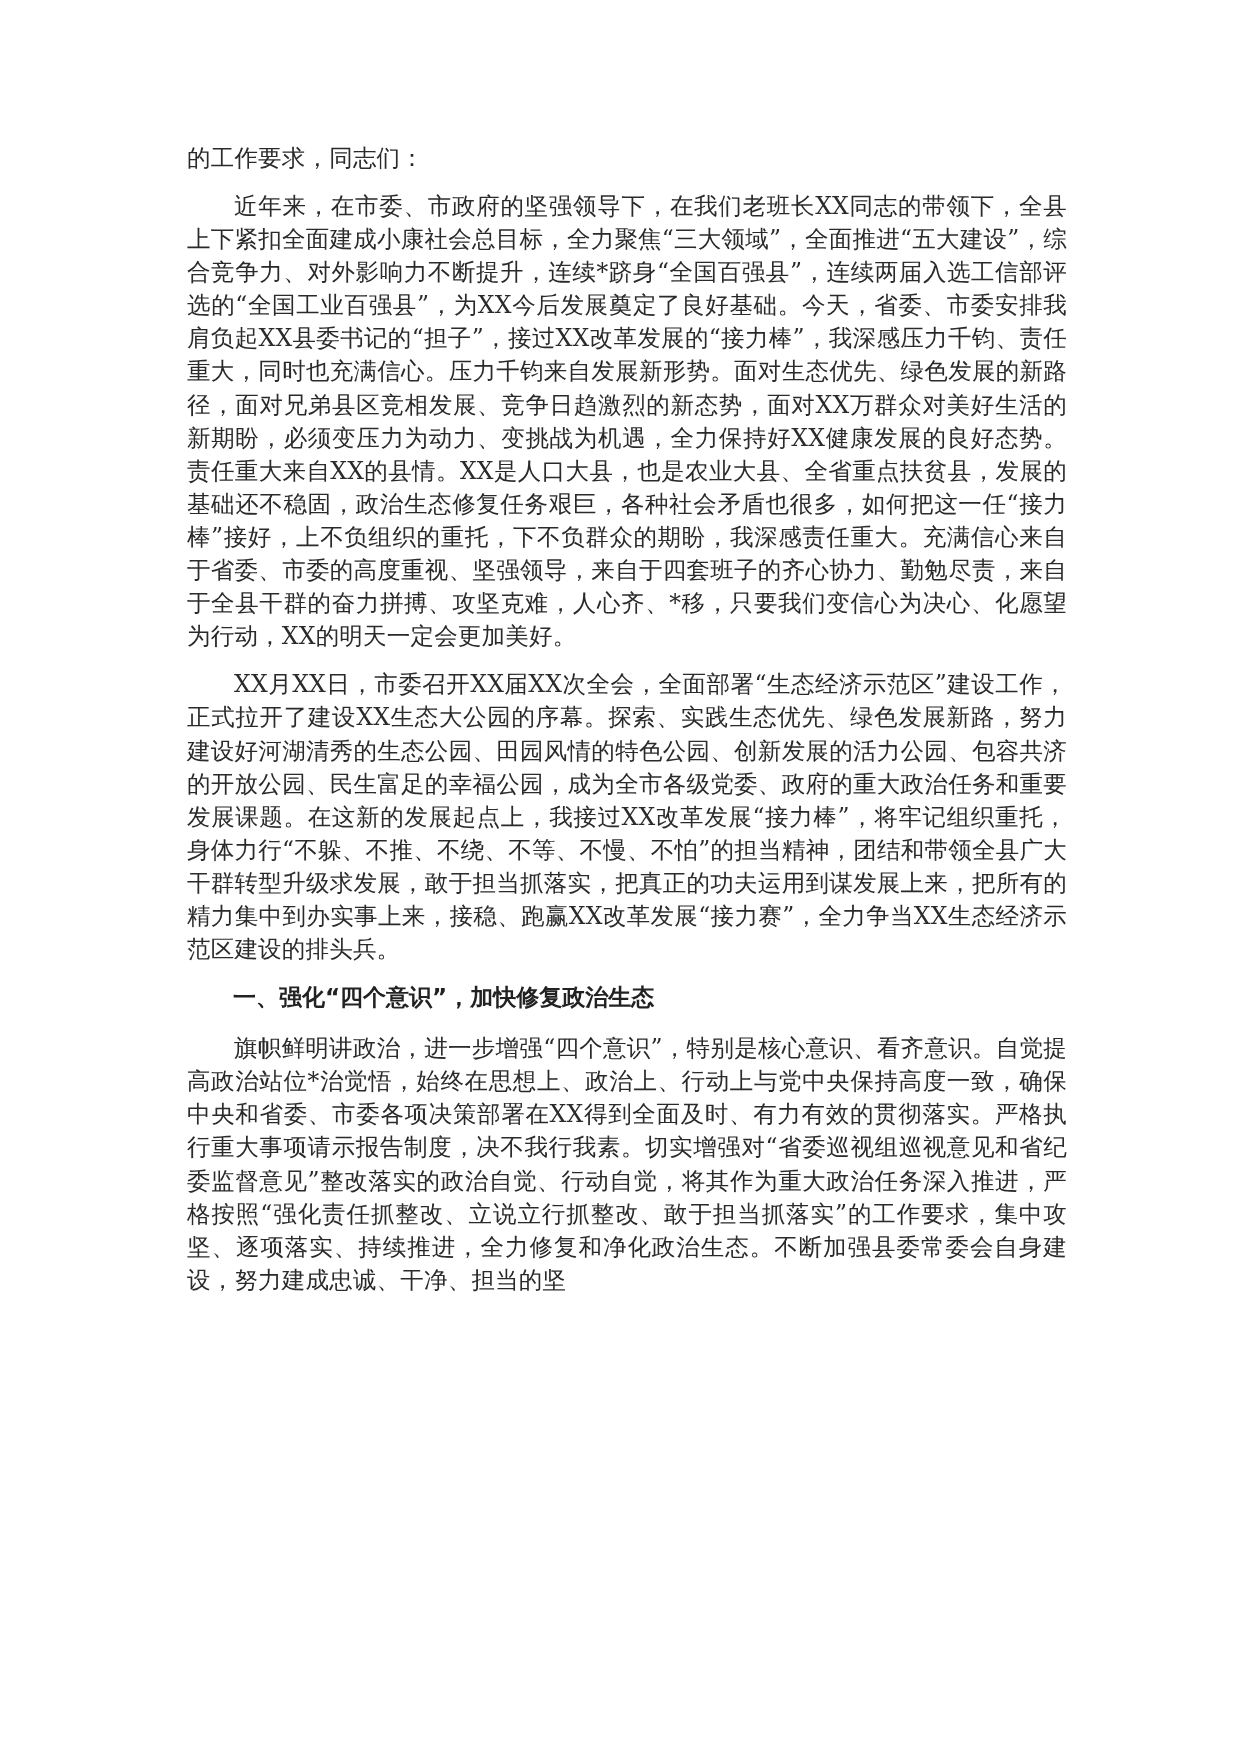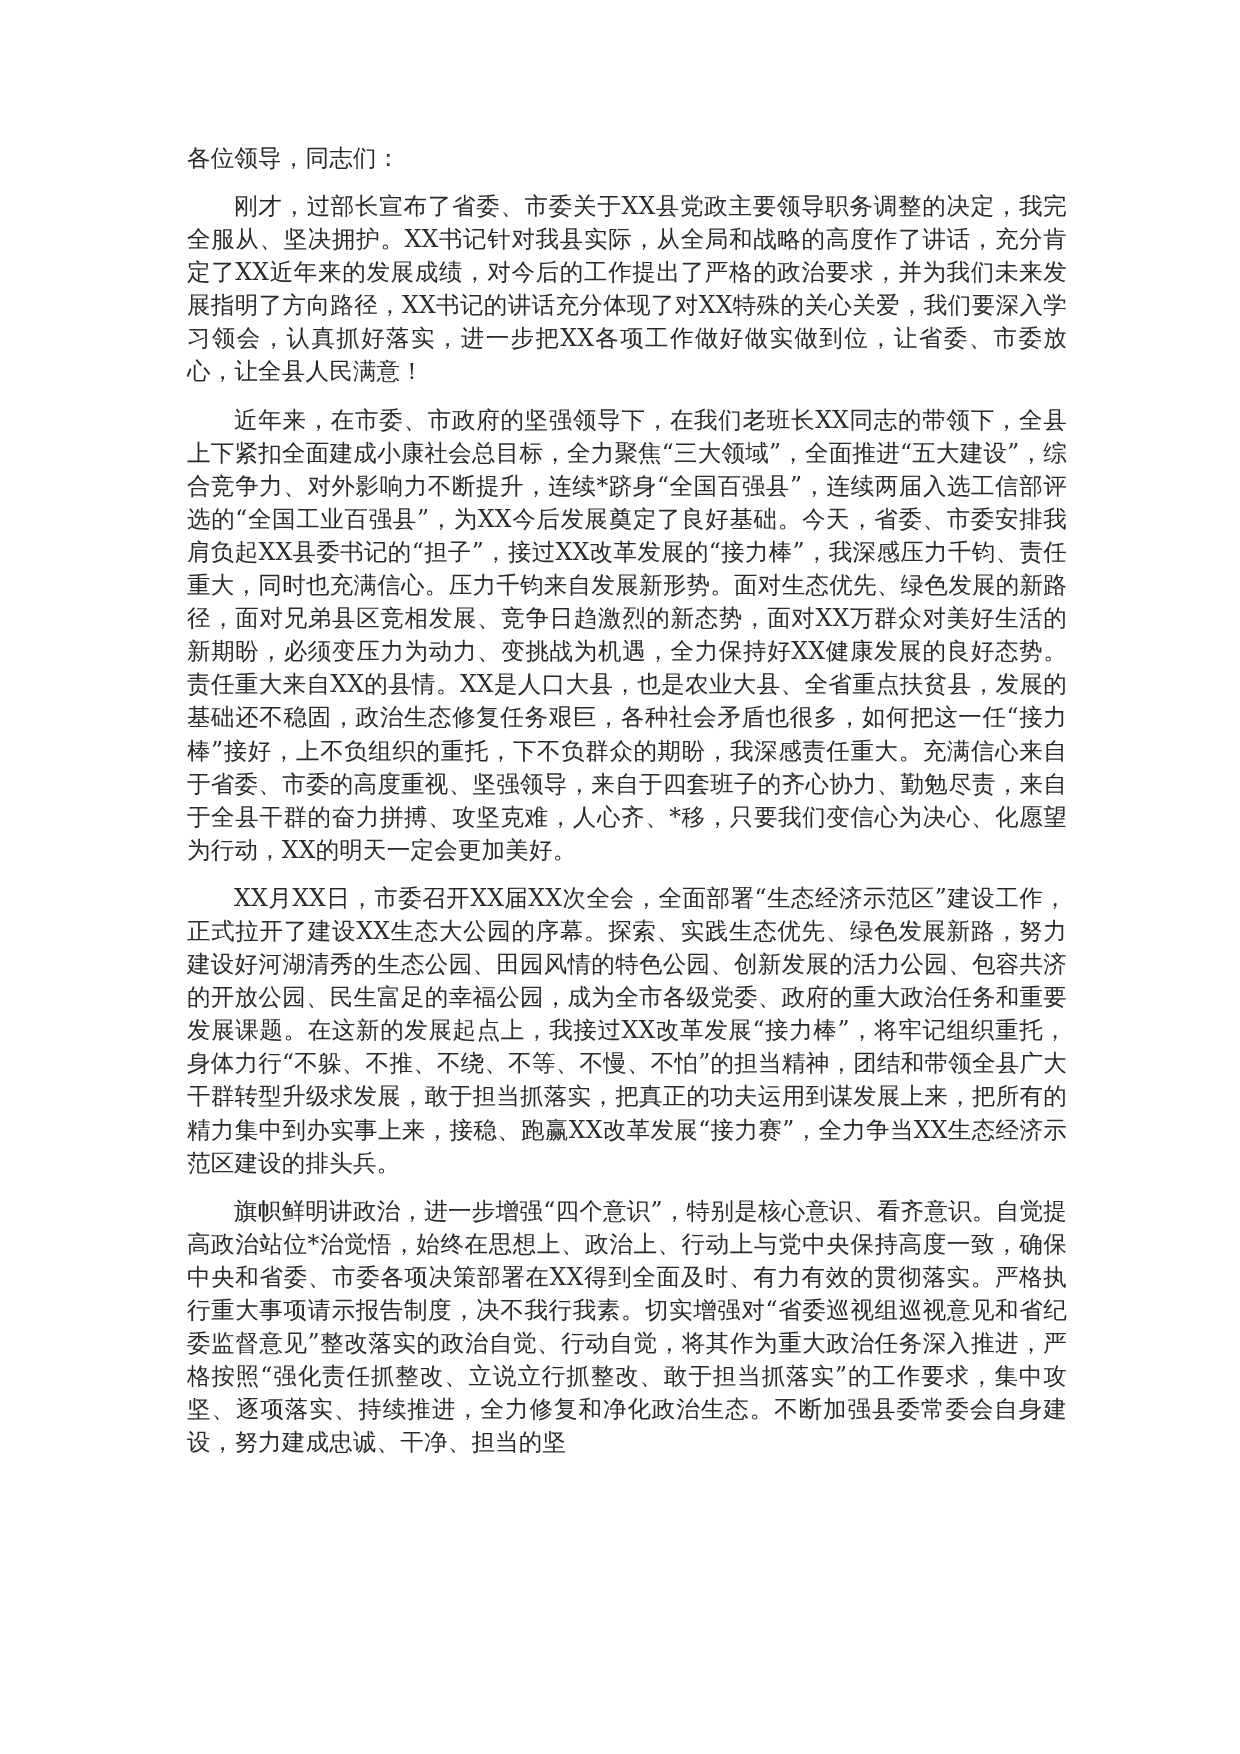--- a/index.html
+++ b/index.html
@@ -44,18 +44,18 @@
       line-height: 33px;
       margin: 0 0 18px 0;
       text-indent: 2em;
       color: #222;
     }
   </style>
 </head>
 <body>
 
 <div class="page">
-  <p class="salutation">各位领导，同志们：</p>
-  <p class="para">刚才，过部长宣布了省委、市委关于XX县党政主要领导职务调整的决定，我完全服从、坚决拥护。XX书记针对我县实际，从全局和战略的高度作了讲话，充分肯定了XX近年来的发展成绩，对今后的工作提出了严格的政治要求，并为我们未来发展指明了方向路径，XX书记的讲话充分体现了对XX特殊的关心关爱，我们要深入学习领会，认真抓好落实，进一步把XX各项工作做好做实做到位，让省委、市委放心，让全县人民满意！</p>
+  <p class="salutation">的工作要求，同志们：</p>
   <p class="para">近年来，在市委、市政府的坚强领导下，在我们老班长XX同志的带领下，全县上下紧扣全面建成小康社会总目标，全力聚焦“三大领域”，全面推进“五大建设”，综合竞争力、对外影响力不断提升，连续*跻身“全国百强县”，连续两届入选工信部评选的“全国工业百强县”，为XX今后发展奠定了良好基础。今天，省委、市委安排我肩负起XX县委书记的“担子”，接过XX改革发展的“接力棒”，我深感压力千钧、责任重大，同时也充满信心。压力千钧来自发展新形势。面对生态优先、绿色发展的新路径，面对兄弟县区竞相发展、竞争日趋激烈的新态势，面对XX万群众对美好生活的新期盼，必须变压力为动力、变挑战为机遇，全力保持好XX健康发展的良好态势。责任重大来自XX的县情。XX是人口大县，也是农业大县、全省重点扶贫县，发展的基础还不稳固，政治生态修复任务艰巨，各种社会矛盾也很多，如何把这一任“接力棒”接好，上不负组织的重托，下不负群众的期盼，我深感责任重大。充满信心来自于省委、市委的高度重视、坚强领导，来自于四套班子的齐心协力、勤勉尽责，来自于全县干群的奋力拼搏、攻坚克难，人心齐、*移，只要我们变信心为决心、化愿望为行动，XX的明天一定会更加美好。</p>
   <p class="para">XX月XX日，市委召开XX届XX次全会，全面部署“生态经济示范区”建设工作，正式拉开了建设XX生态大公园的序幕。探索、实践生态优先、绿色发展新路，努力建设好河湖清秀的生态公园、田园风情的特色公园、创新发展的活力公园、包容共济的开放公园、民生富足的幸福公园，成为全市各级党委、政府的重大政治任务和重要发展课题。在这新的发展起点上，我接过XX改革发展“接力棒”，将牢记组织重托，身体力行“不躲、不推、不绕、不等、不慢、不怕”的担当精神，团结和带领全县广大干群转型升级求发展，敢于担当抓落实，把真正的功夫运用到谋发展上来，把所有的精力集中到办实事上来，接稳、跑赢XX改革发展“接力赛”，全力争当XX生态经济示范区建设的排头兵。</p>
+  <p class="heading">一、强化“四个意识”，加快修复政治生态</p>
   <p class="para">旗帜鲜明讲政治，进一步增强“四个意识”，特别是核心意识、看齐意识。自觉提高政治站位*治觉悟，始终在思想上、政治上、行动上与党中央保持高度一致，确保中央和省委、市委各项决策部署在XX得到全面及时、有力有效的贯彻落实。严格执行重大事项请示报告制度，决不我行我素。切实增强对“省委巡视组巡视意见和省纪委监督意见”整改落实的政治自觉、行动自觉，将其作为重大政治任务深入推进，严格按照“强化责任抓整改、立说立行抓整改、敢于担当抓落实”的工作要求，集中攻坚、逐项落实、持续推进，全力修复和净化政治生态。不断加强县委常委会自身建设，努力建成忠诚、干净、担当的坚</p>
 </div>
 
 </body></html>

